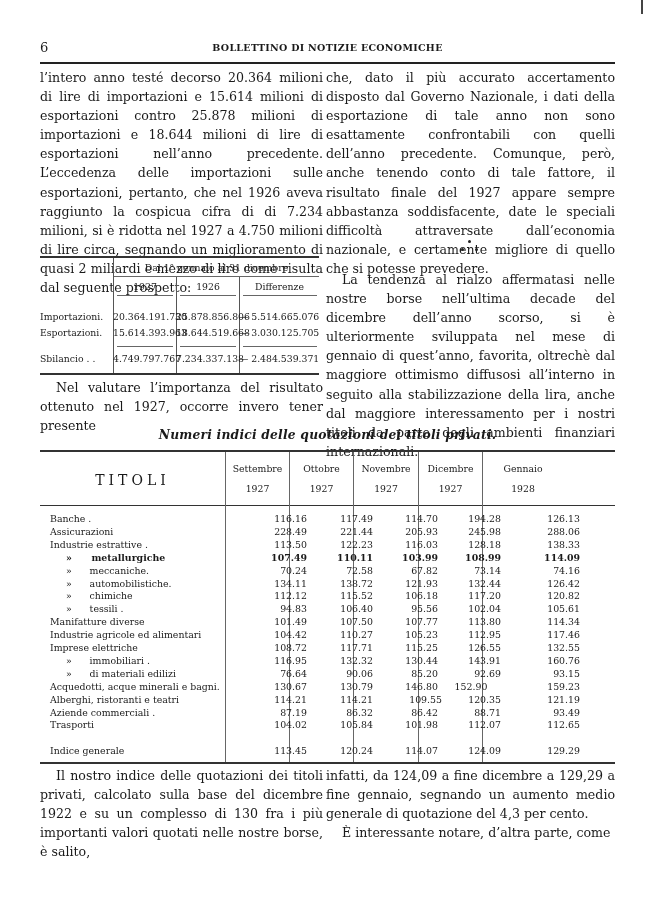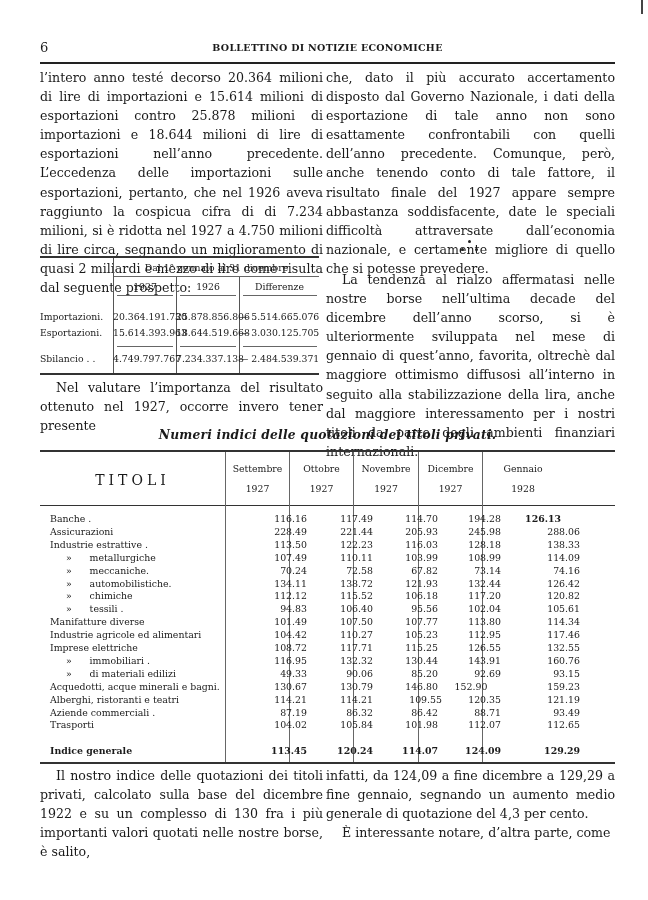--- a/index.html
+++ b/index.html
@@ -44,21 +44,21 @@
   }
   .idx-rule { position: absolute; left: 40px; width: 575px; background: #333; }
   .idx-vline { position: absolute; width: 1px; background: #666; }
   .idx-head { position: absolute; font-size: 9.3px; text-align: center; line-height: 20px; }
   .idx-titoli { position: absolute; left: 40px; top: 472px; width: 185px; text-align: center;
     font-size: 14px; letter-spacing: 4px; }
   .idx-row { position: absolute; left: 40px; width: 575px; height: 12px; font-size: 9.4px; }
   .idx-row .label { position: absolute; left: 10px; white-space: pre; }
   .idx-row .dots { position: absolute; white-space: pre; }
   .idx-row .val { position: absolute; width: 60px; text-align: right; }
-  .idx-row.total { font-weight: bold; }
+  .idx-row.total { font-weight: normal; }
 
   
   .col-left-bottom { left: 40px; top: 766px; width: 283px; }
   .col-right-bottom { left: 326px; top: 766px; width: 289px; }
 </style>
 </head>
 <body>
 
 <div class="page">
   <div class="edge-mark"></div>
@@ -163,41 +163,41 @@
     </div>
 
     <div id="idx-rows">
         <div class="idx-row" style="top: 513px;">
           <span class="label">Banche .</span>
           <span class="dots" style="left: 180px;"></span>
           <span class="val" style="left: 207px;">116.16</span>
           <span class="val" style="left: 273px;">117.49</span>
           <span class="val" style="left: 338px;">114.70</span>
           <span class="val" style="left: 401px;">194.28</span>
-          <span class="val" style="left: 461px; font-weight: bold;">126.13</span>
+          <span class="val" style="left: 480px;">126.13</span>
         </div>
         <div class="idx-row" style="top: 525.9px;">
           <span class="label">Assicurazioni</span>
           <span class="dots" style="left: 180px;"></span>
           <span class="val" style="left: 207px;">228.49</span>
           <span class="val" style="left: 273px;">221.44</span>
           <span class="val" style="left: 338px;">205.93</span>
           <span class="val" style="left: 401px;">245.98</span>
           <span class="val" style="left: 480px;">288.06</span>
         </div>
         <div class="idx-row" style="top: 538.8px;">
           <span class="label">Industrie estrattive .</span>
           <span class="dots" style="left: 180px;"></span>
           <span class="val" style="left: 207px;">113.50</span>
           <span class="val" style="left: 273px;">122.23</span>
           <span class="val" style="left: 338px;">116.03</span>
           <span class="val" style="left: 401px;">128.18</span>
           <span class="val" style="left: 480px;">138.33</span>
         </div>
-        <div class="idx-row" style="top: 551.7px;">
+        <div class="idx-row" style="top: 551.7px; font-weight: bold;">
           <span class="label" style="left: 26px;">»      metallurgiche</span>
           <span class="dots" style="left: 180px;"></span>
           <span class="val" style="left: 207px;">107.49</span>
           <span class="val" style="left: 273px;">110.11</span>
           <span class="val" style="left: 338px;">103.99</span>
           <span class="val" style="left: 401px;">108.99</span>
           <span class="val" style="left: 480px;">114.09</span>
         </div>
         <div class="idx-row" style="top: 564.6px;">
           <span class="label" style="left: 26px;">»      meccaniche.</span>
@@ -267,21 +267,21 @@
           <span class="dots" style="left: 180px;"></span>
           <span class="val" style="left: 207px;">116.95</span>
           <span class="val" style="left: 273px;">132.32</span>
           <span class="val" style="left: 338px;">130.44</span>
           <span class="val" style="left: 401px;">143.91</span>
           <span class="val" style="left: 480px;">160.76</span>
         </div>
         <div class="idx-row" style="top: 667.8px;">
           <span class="label" style="left: 26px;">»      di materiali edilizi</span>
           <span class="dots" style="left: 180px;"></span>
-          <span class="val" style="left: 207px;">49.33</span>
+          <span class="val" style="left: 207px;">76.64</span>
           <span class="val" style="left: 273px;">90.06</span>
           <span class="val" style="left: 338px;">85.20</span>
           <span class="val" style="left: 401px;">92.69</span>
           <span class="val" style="left: 480px;">93.15</span>
         </div>
         <div class="idx-row" style="top: 680.7px;">
           <span class="label">Acquedotti, acque minerali e bagni.</span>
           <span class="dots" style="left: 180px;"></span>
           <span class="val" style="left: 207px;">130.67</span>
           <span class="val" style="left: 273px;">130.79</span>

